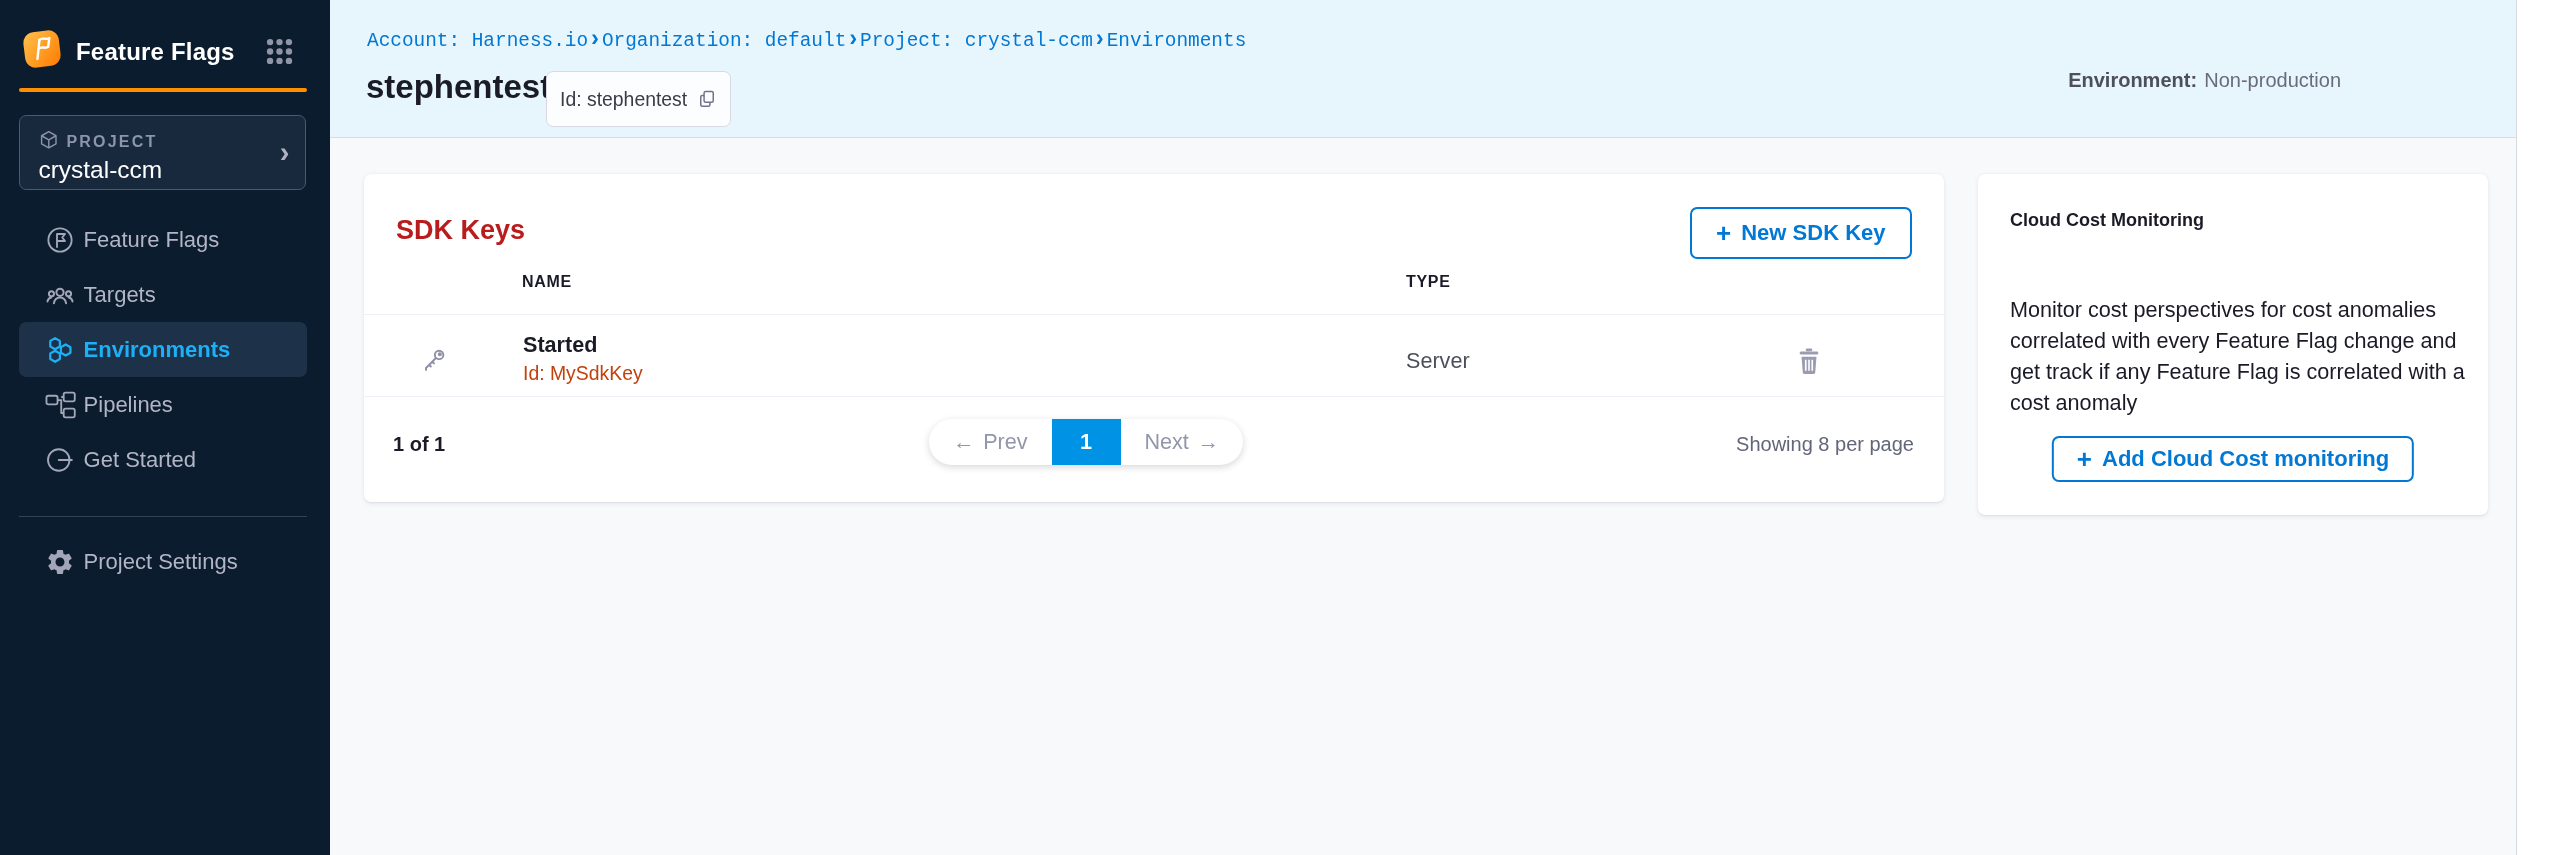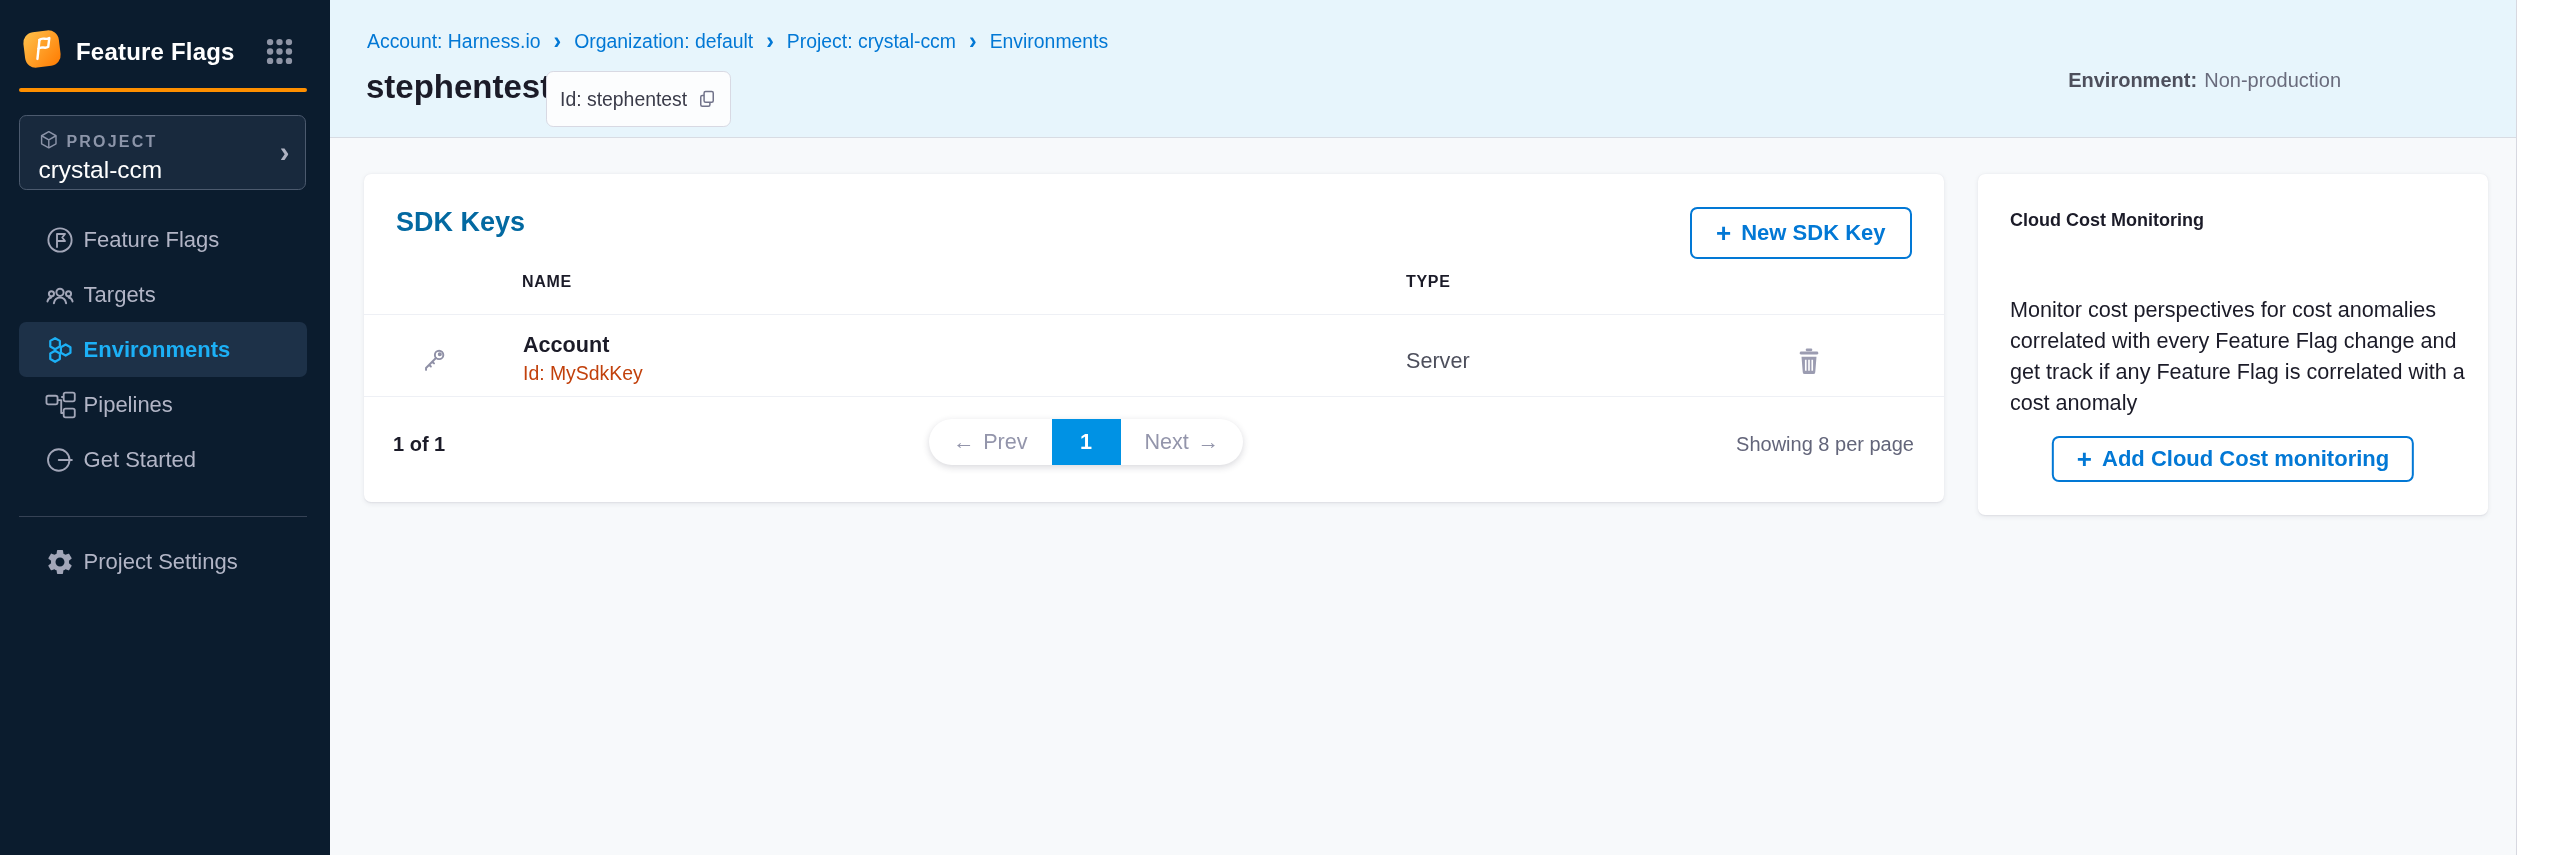--- a/index.html
+++ b/index.html
@@ -28,39 +28,39 @@
   .sidebar-divider{position:absolute;left:19.4px;top:516px;width:288px;height:1.4px;background:#364255;}
   .settings-item{position:absolute;left:19.4px;top:534px;width:288px;}
 
   
   .right-gutter{position:absolute;left:2516px;top:0;width:60px;height:855px;background:#ffffff;
                 border-left:1.4px solid #d7d8e0;box-sizing:border-box;}
 
   
   .header{position:absolute;left:330px;top:0;width:2187px;height:138px;background:#e7f5fc;
           border-bottom:1.4px solid #d8dce3;box-sizing:border-box;}
-  .breadcrumb{position:absolute;left:37px;top:30px;display:flex;align-items:center;gap:13px;
-              font-size:19.4px;color:#0278d5;}
+  .breadcrumb{position:absolute;left:37px;top:30px;display:flex;align-items:center;
+              font-size:19.4px;color:#0278d5;font-family:Liberation Mono, monospace;}
   .crumb{cursor:pointer;white-space:nowrap;}
   .crumb-sep{font-size:23px;line-height:19.4px;font-weight:bold;}
   .page-title{position:absolute;left:36px;top:68px;font-size:33px;font-weight:bold;color:#1b1b28;}
   .id-pill{position:absolute;left:216px;top:71px;height:56px;display:flex;align-items:center;gap:10px;
            padding:0 13px;background:#fcfdfe;border:1.4px solid #d8d9e3;border-radius:7.2px;box-sizing:border-box;
            font-size:19.4px;color:#3a3b49;cursor:pointer;}
   .env-info{position:absolute;right:176px;top:69px;font-size:20px;color:#696b7c;white-space:nowrap;}
   .env-info b{color:#4d4f5c;margin-right:7.2px;}
 
   
   .main{position:absolute;left:330px;top:138px;width:2187px;height:717px;background:#f7f9fb;}
   .card{position:absolute;background:#ffffff;border-radius:7.2px;
         box-shadow:0 1.4px 5.8px rgba(40,41,61,.08),0 0.7px 1.4px rgba(40,41,61,.06);}
   .sdk-card{left:34px;top:36px;width:1580px;height:328px;}
   .ccm-card{left:1648px;top:36px;width:510px;height:341px;}
 
-  .sdk-title{position:absolute;left:32px;top:33px;font-size:27px;font-weight:bold;color:#0369a1;}
+  .sdk-title{position:absolute;left:32px;top:41px;font-size:27px;font-weight:bold;color:#b91c1c;}
   .btn-outline{border:2.2px solid #0278d5;border-radius:7.2px;background:#fff;color:#0278d5;
                font-weight:bold;font-size:22px;display:flex;align-items:center;justify-content:center;gap:10px;
                font-family:"Liberation Sans",sans-serif;cursor:pointer;box-sizing:border-box;}
   .new-key-btn{position:absolute;right:32px;top:33px;height:52px;padding:0 24.5px;}
   .plus-glyph{font-size:26px;font-weight:bold;line-height:22px;}
 
   .col-head{position:absolute;top:99px;font-size:16px;font-weight:bold;letter-spacing:0.7px;color:#1b1b28;}
   .col-name{left:158px;} .col-type{left:1042px;}
   .t-line{position:absolute;left:0;width:1580px;height:1.4px;background:#eef0f5;}
   .t-line.l1{top:140px;} .t-line.l2{top:222px;}
@@ -242,21 +242,21 @@
       <div class="t-line l1"></div>
 
       <div>
         <span class="key-icon">
           <svg width="29" height="29" viewBox="0 0 24 24" fill="none" stroke="#8f90a6" stroke-width="1.6" stroke-linecap="round">
             <circle cx="15.8" cy="8.2" r="3.5"></circle>
             <circle cx="16.4" cy="7.6" r="0.9"></circle>
             <path d="M13.2 10.8 L5 19 v1.6 M7.6 16.4 l1.4 1.4 M10.2 13.8 l1.4 1.4"></path>
           </svg>
         </span>
-        <span class="row-name">Account</span>
+        <span class="row-name">Started</span>
         <span class="row-id">Id: MySdkKey</span>
         <span class="row-type">Server</span>
         <button class="trash-btn">
           <svg width="30" height="32" viewBox="0 0 24 25">
             <rect x="9.4" y="2.4" width="5.2" height="2.2" rx="0.9" fill="#9b9cb1"></rect>
             <rect x="4.6" y="4.8" width="14.8" height="2.5" rx="1.1" fill="#9b9cb1"></rect>
             <path d="M6 9 h12 l-1 12.4 a1.6 1.6 0 0 1 -1.6 1.5 H8.6 a1.6 1.6 0 0 1 -1.6 -1.5 Z" fill="#9b9cb1"></path>
             <g stroke="#ffffff" stroke-width="1.3">
               <line x1="9.4" y1="11.5" x2="9.4" y2="20.3"></line>
               <line x1="12" y1="11.5" x2="12" y2="20.3"></line>

